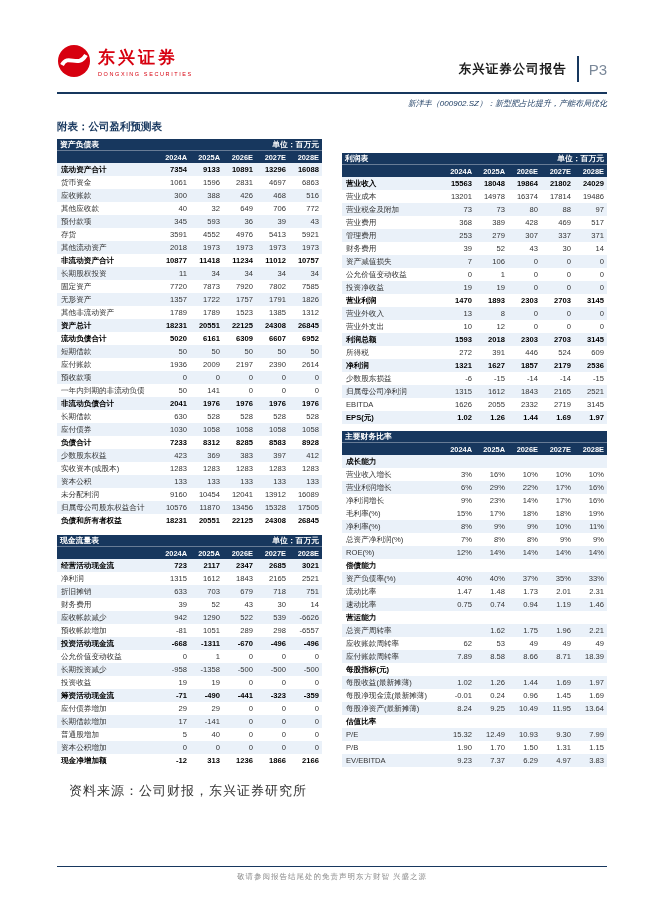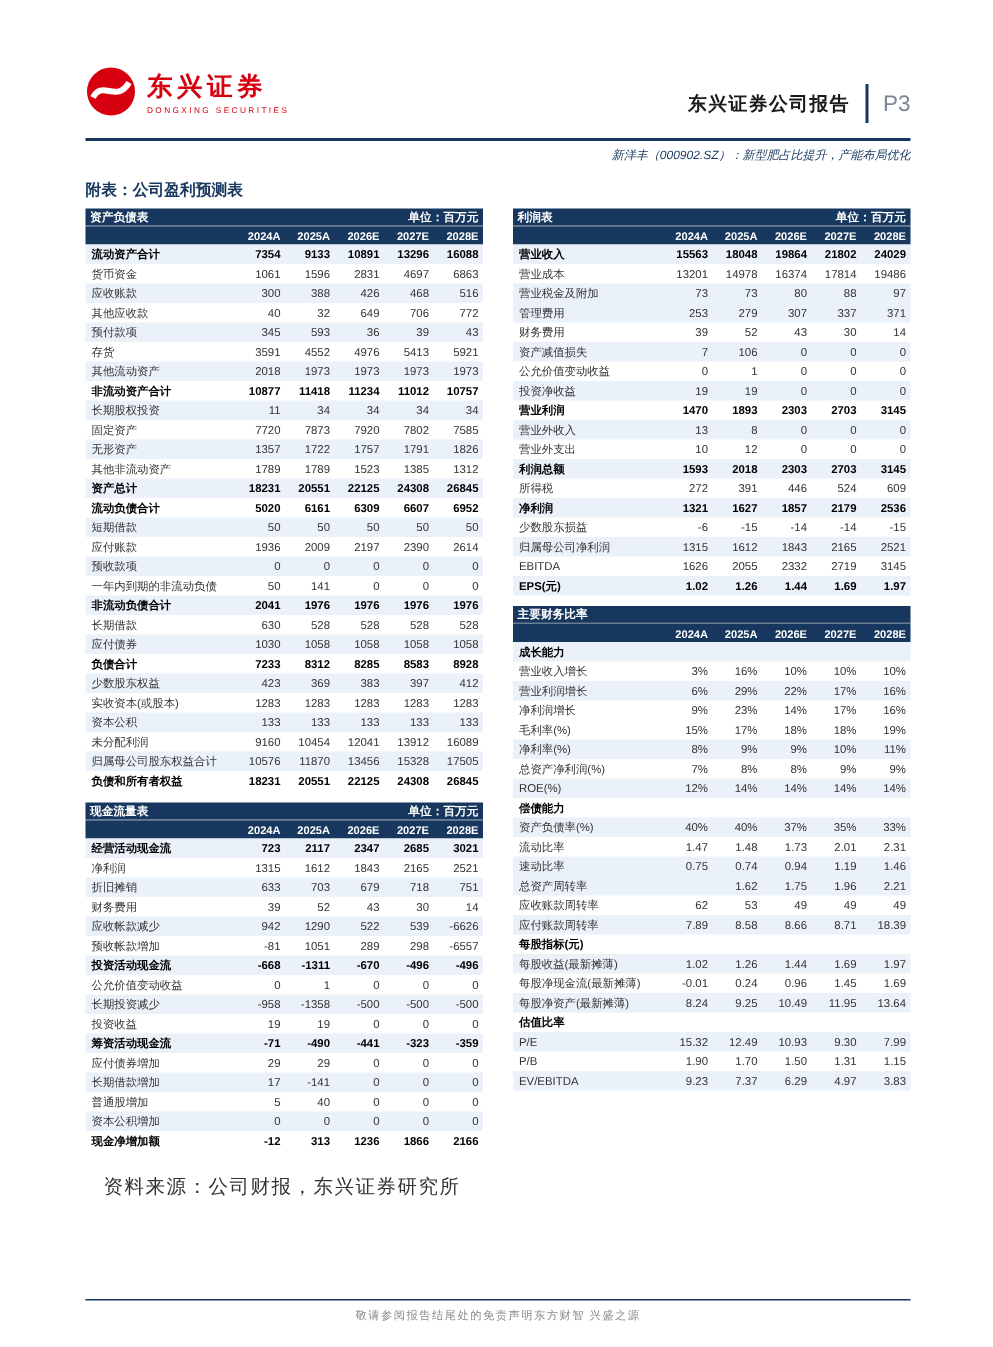--- a/index.html
+++ b/index.html
@@ -18,21 +18,21 @@
   .vline { width:2px; height:26px; background:var(--navy,#17375E); }
   .pageno { font-size:15px; color:var(--gray,#7A8899); }
   .hdr-rule { position:absolute; top:92px; left:57px; right:55px;
               border-top:2px solid var(--navy,#17375E); }
   .subtitle { position:absolute; top:98px; right:55px; font-size:8px;
               color:var(--navy,#17375E); font-style:italic; }
   .sec-title { position:absolute; top:120px; left:57px; font-size:10.5px;
                font-weight:bold; color:var(--navy,#17375E); }
 
   
-  .tables { position:absolute; top:139px; left:57px; right:55px; display:flex; gap:20px; }
+  .tables { position:absolute; top:139px; left:57px; right:55px; display:flex; gap:20px;align-items:flex-end; }
   .col { flex:1; min-width:0; }
   .thead { background:var(--navy,#17375E); color:#fff; height:12px; display:flex;
            justify-content:space-between; align-items:center; padding:0 3px;
            font-size:7.8px; font-weight:bold; border-bottom:1px solid rgba(255,255,255,.35); }
   .yrow { background:var(--navy,#17375E); color:#fff; height:12px; display:flex;
           align-items:center; font-size:7.4px; font-weight:bold; }
   .yrow .lab { flex:1; }
   .yrow .c { width:33px; text-align:right; padding-right:3px; }
   .trow { display:flex; align-items:center; height:13px; font-size:7.6px; white-space:nowrap; }
   .trow.alt { background:var(--alt,#EAF1F9); }
@@ -497,20 +497,28 @@
               <div class="c">19486</div>
             </div>
             <div class="trow alt">
               <div class="lab">营业税金及附加</div>
               <div class="c">73</div>
               <div class="c">73</div>
               <div class="c">80</div>
               <div class="c">88</div>
               <div class="c">97</div>
             </div>
+            <div class="trow">
+              <div class="lab">营业费用</div>
+              <div class="c">368</div>
+              <div class="c">389</div>
+              <div class="c">428</div>
+              <div class="c">469</div>
+              <div class="c">517</div>
+            </div>
             <div class="trow alt">
               <div class="lab">管理费用</div>
               <div class="c">253</div>
               <div class="c">279</div>
               <div class="c">307</div>
               <div class="c">337</div>
               <div class="c">371</div>
             </div>
             <div class="trow">
               <div class="lab">财务费用</div>
@@ -730,20 +738,28 @@
               <div class="c">2.31</div>
             </div>
             <div class="trow alt">
               <div class="lab">速动比率</div>
               <div class="c">0.75</div>
               <div class="c">0.74</div>
               <div class="c">0.94</div>
               <div class="c">1.19</div>
               <div class="c">1.46</div>
             </div>
+            <div class="trow section">
+              <div class="lab">营运能力</div>
+              <div class="c"></div>
+              <div class="c"></div>
+              <div class="c"></div>
+              <div class="c"></div>
+              <div class="c"></div>
+            </div>
             <div class="trow alt">
               <div class="lab">总资产周转率</div>
               <div class="c"></div>
               <div class="c">1.62</div>
               <div class="c">1.75</div>
               <div class="c">1.96</div>
               <div class="c">2.21</div>
             </div>
             <div class="trow">
               <div class="lab">应收账款周转率</div>

